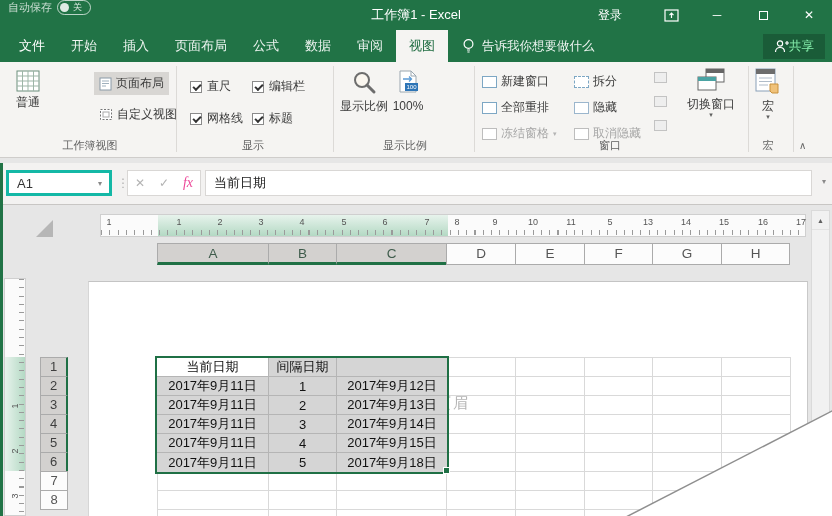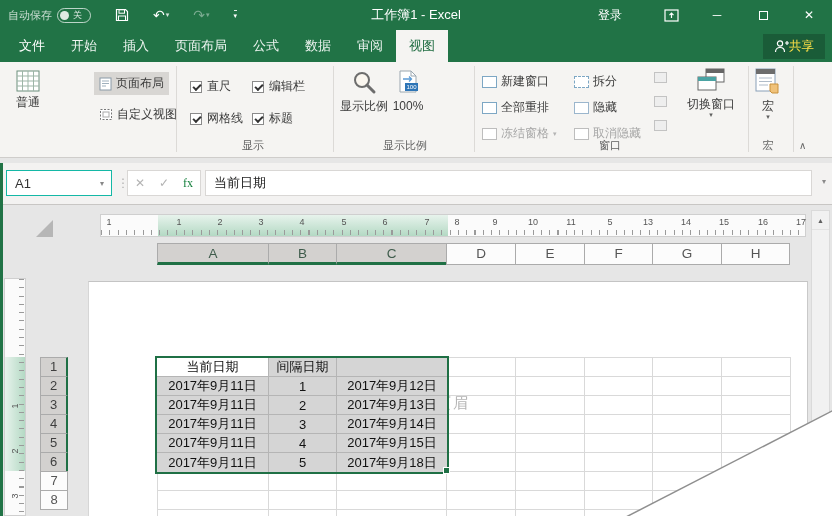--- a/index.html
+++ b/index.html
@@ -1,42 +1,42 @@
 <!DOCTYPE html>
 <html><head>
 <meta charset="utf-8">
 <style>
   * { margin:0; padding:0; box-sizing:border-box; }
   body { font-family:"Liberation Sans", sans-serif; background:#333; }
   .app { position:relative; width:832px; height:516px; background:#e6e6e6; overflow:hidden; }
 
   
   .titlebar { position:absolute; left:0; top:0; width:832px; height:30px; background:#217346; color:#fff; }
-  .qat { position:absolute; left:8px; top:0; height:30px; display:flex; align-items:center; gap:24px; }
+  .qat { position:absolute; left:8px; top:0; height:30px; display:flex; align-items:center; gap:24px;flex-direction:column; }
   .autosave { display:flex; align-items:center; gap:5px; color:rgba(255,255,255,.75); font-size:11px; }
   .toggle { width:34px; height:15px; border:1px solid rgba(255,255,255,.7); border-radius:8px; display:flex; align-items:center; padding:0 4px 0 2px; gap:4px; }
   .toggle .knob { width:9px; height:9px; border-radius:50%; background:rgba(255,255,255,.85); }
   .toggle .tstate { font-size:9px; color:rgba(255,255,255,.85); }
   .qbtn { color:#fff; font-size:14px; line-height:30px; display:flex; align-items:center; gap:1px; }
   .qbtn .dd { font-size:7px; color:rgba(255,255,255,.8); }
   .qbtn.dim, .qbtn.dim .dd { color:rgba(255,255,255,.4); }
   .qat-more { border-top:1px solid rgba(255,255,255,.85); font-size:7px; color:#fff; padding-top:1px; }
   .win-title { position:absolute; left:0; right:0; top:0; height:30px; text-align:center; font-size:13px; line-height:30px; color:#fff; }
   .tb-right { position:absolute; right:0; top:0; height:30px; display:flex; align-items:center; }
   .signin { font-size:12px; color:#fff; padding:0 26px; }
   .caption-btn { width:46px; height:30px; display:flex; align-items:center; justify-content:center; color:#fff; font-size:12px; }
   .maxbox { width:9px; height:9px; border:1.5px solid #fff; }
 
   
   .tabrow { position:absolute; left:0; top:30px; width:832px; height:32px; background:#217346; display:flex; align-items:stretch; padding-left:6px; }
   .rtab { padding:0 13px; font-size:13px; line-height:32px; color:#eef5f1; white-space:nowrap; }
   .rtab.file { color:#fff; }
   .rtab.active { background:#f5f4f2; color:#1e6b40; }
   .tellme { display:flex; align-items:center; gap:7px; margin-left:14px; color:#eef5f1; font-size:12.5px; }
-  .share-btn { position:absolute; right:7px; top:4px; height:25px; background:#1a5c38; display:flex; align-items:center; padding:0 11px; color:#fde047; font-size:12.5px; }
+  .share-btn { position:absolute; right:7px; top:4px; height:25px; background:#1a5c38; display:flex; align-items:center; padding:0 11px; color:#86efac; font-size:12.5px; }
 
   
   .ribbon { position:absolute; left:0; top:62px; width:832px; height:96px; background:#f5f4f2; border-bottom:1px solid #cfcdcb; font-size:12px; color:#3b3b3b; }
   .gsep { position:absolute; top:4px; height:86px; width:1px; background:#dcdad7; }
   .glabel { position:absolute; top:76px; font-size:11px; color:#5f5f5f; text-align:center; white-space:nowrap; }
   .bigbtn { position:absolute; text-align:center; }
   .bigbtn .lbl { font-size:12px; color:#3b3b3b; line-height:14px; }
   .smallbtn { position:absolute; display:flex; align-items:center; gap:4px; white-space:nowrap; }
   .smallbtn.active { background:#d8d6d3; padding:3px 5px; margin:-3px -5px; }
   .smallbtn.disabled { color:#a6a6a6; }
@@ -47,26 +47,26 @@
   .cbox::after { content:""; position:absolute; left:2px; top:2px; width:6px; height:3px; border-left:2px solid #333; border-bottom:2px solid #333; transform:rotate(-45deg); }
   .winicon { display:inline-block; width:15px; height:12px; border:1px solid #7da7c4; background:#fff; }
   .winicon .hd { height:4px; background:#bdd7ee; }
   .winicon.gray { border-color:#bdbdbd; } .winicon.gray .hd { background:#dcdcdc; }
   .winicon.dotted { border-style:dashed; }
   .miniicon { display:inline-block; width:13px; height:11px; border:1px solid #c3c3c3; background:#eee; }
   .collapse { position:absolute; left:799px; top:78px; font-size:10px; color:#666; }
 
   
   .frow { position:absolute; left:0; top:163px; width:832px; height:42px; background:#f3f2f1; border-bottom:1px solid #c8c6c4; }
-  .namebox { position:absolute; left:6px; top:7px; width:106px; height:26px; background:#fff; border:1px solid #14b8a6; font-size:13px; color:#333; display:flex; align-items:center; padding-left:8px; }
+  .namebox { position:absolute; left:6px; top:7px; width:106px; height:26px; background:#fff; border:3px solid #14b8a6; font-size:13px; color:#333; display:flex; align-items:center; padding-left:8px; }
   .namebox .dd { position:absolute; right:7px; font-size:8px; color:#888; }
   .vdots { position:absolute; left:117px; top:13px; color:#b0b0b0; font-size:12px; }
   .fxbox { position:absolute; left:127px; top:7px; width:74px; height:26px; background:#fff; border:1px solid #d9d7d5; display:flex; align-items:center; justify-content:space-around; }
   .fxbox .x, .fxbox .v { color:#b3b3b3; font-size:12px; }
-  .fxbox .fx { color:#15803d; font-size:12px; font-family:"Liberation Serif", serif; }
+  .fxbox .fx { color:#ec4899; font-size:14px; font-style:italic; font-family:"Liberation Serif", serif; }
   .finput { position:absolute; left:205px; top:7px; width:607px; height:26px; background:#fff; border:1px solid #d9d7d5; font-size:13px; color:#222; display:flex; align-items:center; padding-left:8px; }
   .fexpand { position:absolute; right:6px; top:14px; font-size:8px; color:#8a8a8a; }
 
   
   .sheet { position:absolute; left:0; top:206px; width:832px; height:310px; background:#e6e6e6; }
   .left-edge { position:absolute; left:0; top:163px; width:3px; height:353px; background:#217346; }
   .selectall { position:absolute; left:36px; top:14px; width:0; height:0; border-left:17px solid transparent; border-bottom:17px solid #b6b6b6; }
   .hruler { position:absolute; left:100px; top:8px; width:706px; height:23px; background:#fbfbfb; border:1px solid #cfcfcf; }
   .hruler .green { position:absolute; left:57px; top:0; width:290px; height:100%; background:linear-gradient(to bottom,#e7f3ec,#b4d9c4); }
   .hruler .ticks { position:absolute; left:0; right:0; bottom:1px; height:5px; background:repeating-linear-gradient(to right,#9a9a9a 0 1px,transparent 1px 8.3px); }
@@ -149,20 +149,27 @@
 
   <div class="tabrow">
     <span class="rtab file">文件</span>
     <span class="rtab">开始</span>
     <span class="rtab">插入</span>
     <span class="rtab">页面布局</span>
     <span class="rtab">公式</span>
     <span class="rtab">数据</span>
     <span class="rtab">审阅</span>
     <span class="rtab active">视图</span>
+    <span class="tellme">
+      <svg width="13" height="16" viewBox="0 0 13 16">
+          <circle cx="6.5" cy="6" r="4.4" fill="none" stroke="#fff" stroke-width="1.2"></circle>
+          <path d="M5 12 h3 M5.4 14 h2.2" stroke="#fff" stroke-width="1.2"></path>
+        </svg>
+      <span>告诉我你想要做什么</span>
+    </span>
     <span class="share-btn">
       <svg width="15" height="15" viewBox="0 0 15 15">
           <circle cx="6" cy="4.5" r="2.6" fill="none" stroke="#fff" stroke-width="1.2"></circle>
           <path d="M1.5 13 c0-3 2-4.5 4.5-4.5 s4.5 1.5 4.5 4.5" fill="none" stroke="#fff" stroke-width="1.2"></path>
           <path d="M11 4 h4 M13 2 v4" stroke="#fff" stroke-width="1.2"></path>
         </svg>
       <span>共享</span>
     </span>
   </div>
 
@@ -182,20 +189,21 @@
         </svg>
       <span>页面布局</span>
     </div>
     <div class="smallbtn" style="left:99px; top:44px;">
       <svg width="14" height="13" viewBox="0 0 14 13">
           <rect x="1.5" y="1.5" width="11" height="10" fill="#fff" stroke="#777" stroke-dasharray="2 1.5"></rect>
           <rect x="4" y="4" width="6" height="5" fill="none" stroke="#aaa"></rect>
         </svg>
       <span>自定义视图</span>
     </div>
+    <div class="glabel" style="left:30px; width:120px;">工作簿视图</div>
     <div class="gsep" style="left:176px;"></div>
 
     <div class="cbrow" style="left:190px; top:16px;">
       <span class="cbox"></span>
       <span>直尺</span>
     </div>
     <div class="cbrow" style="left:252px; top:16px;">
       <span class="cbox"></span>
       <span>编辑栏</span>
     </div>

